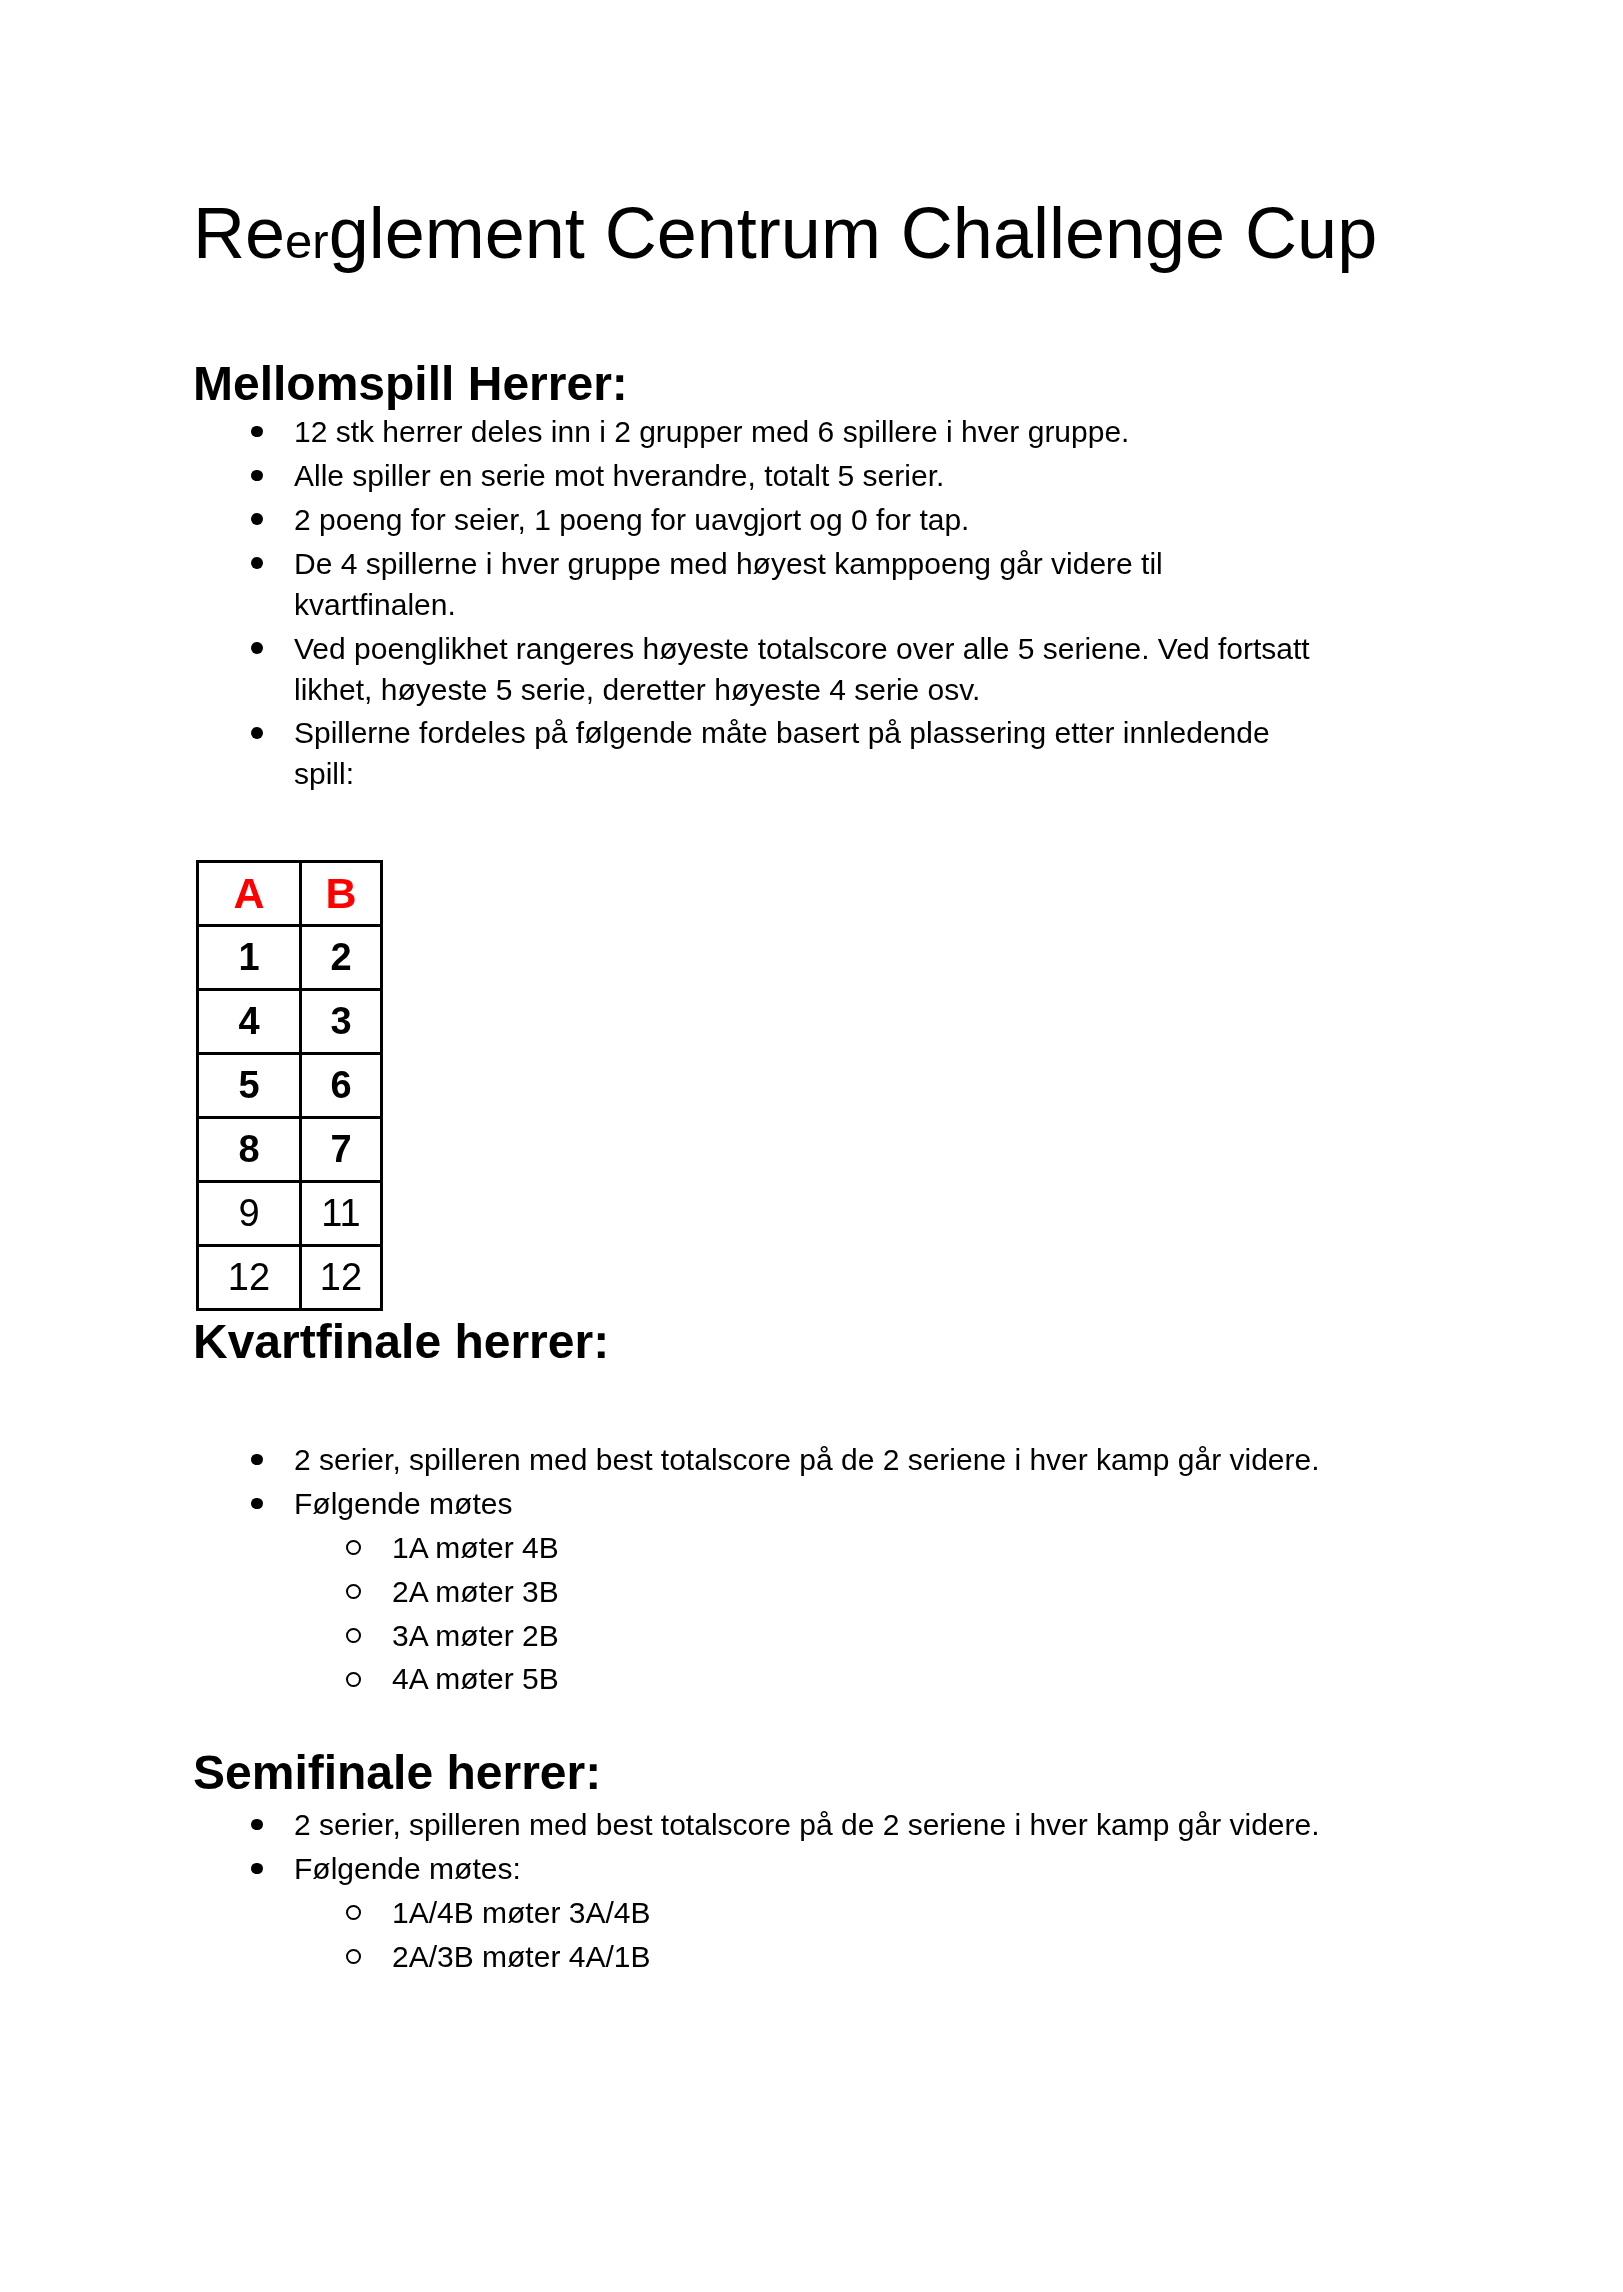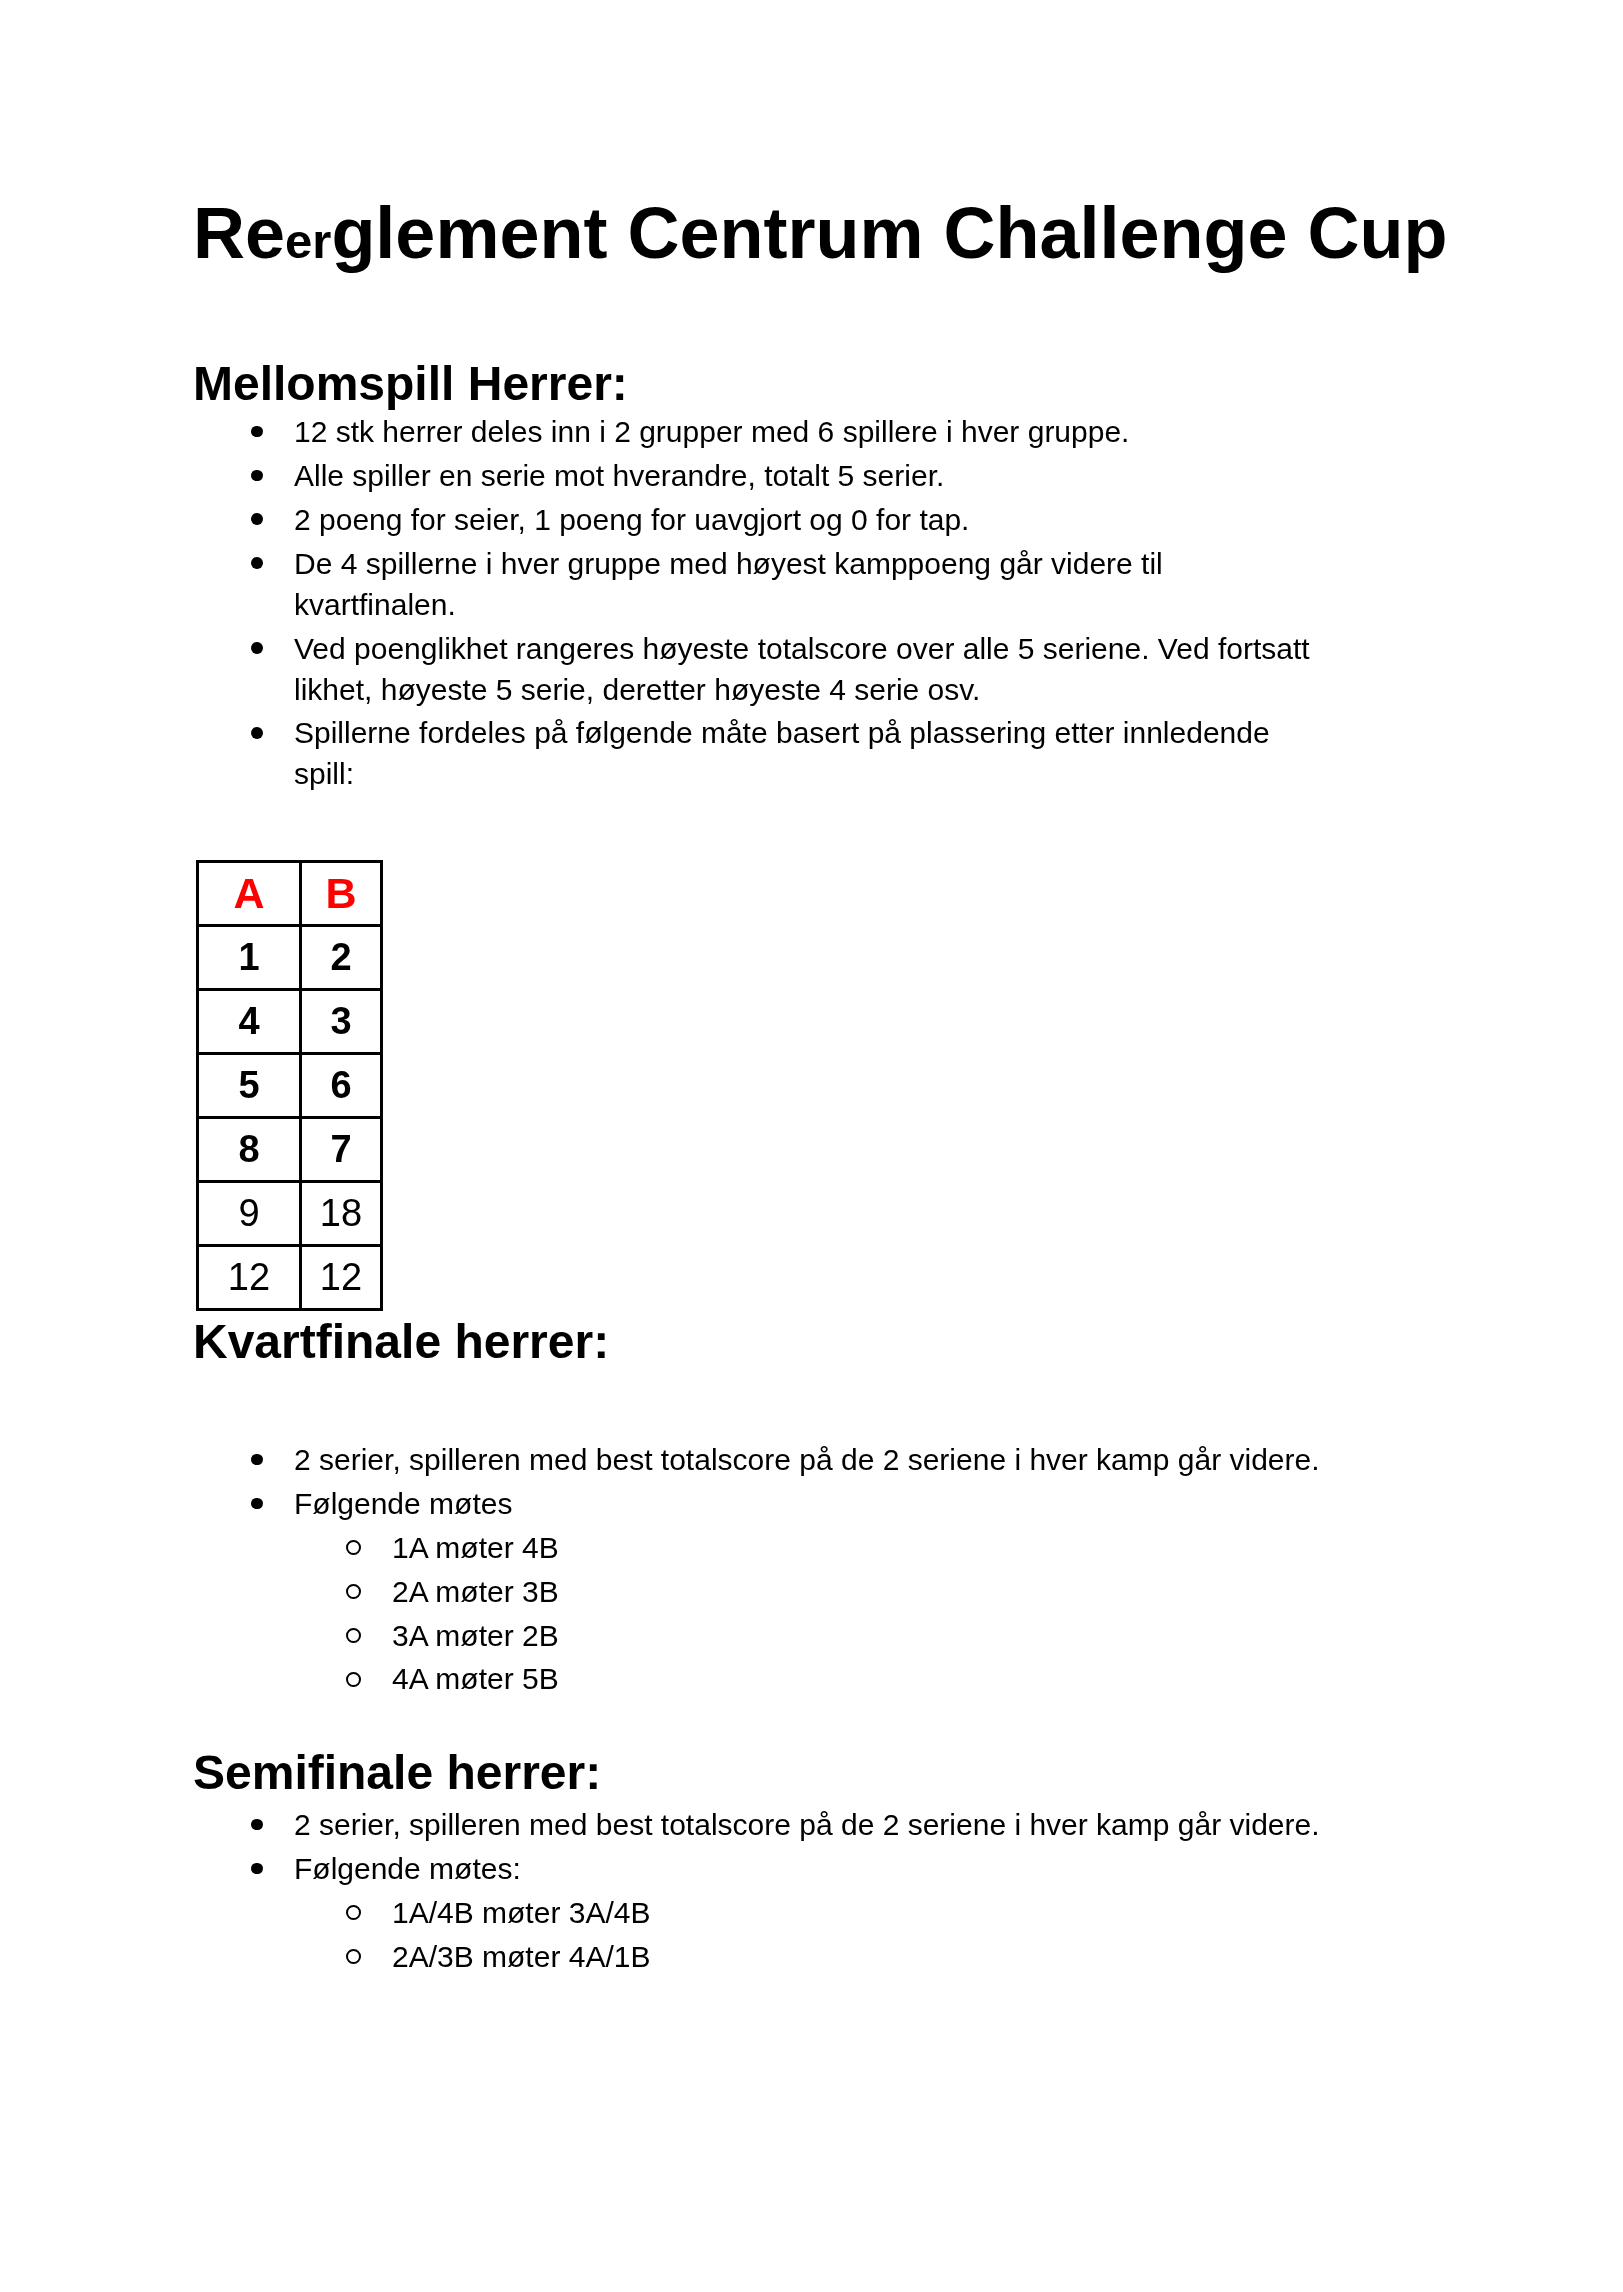--- a/index.html
+++ b/index.html
@@ -6,21 +6,21 @@
   .page{
     position:relative;
     width:1623px;height:2293px;
     background:#ffffff;
     color:#000000;
     font-family:"Liberation Sans","DejaVu Sans",sans-serif;
     overflow:hidden;
   }
   .doc-title{
     position:absolute;left:193px;top:192px;width:1235px;
-    font-size:72px;line-height:82px;font-weight:700;
+    font-size:72px;line-height:82px;font-weight:400;
     white-space:nowrap;
   }
   .doc-title .small-run{font-size:49px;}
   .sec-heading{
     position:absolute;left:193px;width:1235px;
     font-size:48px;line-height:56px;font-weight:700;
     margin:0;
   }
   #heading-mellomspill{top:356px;}
   #heading-kvartfinale{top:1314px;}
@@ -137,21 +137,21 @@
     <tr class="adv">
       <td>5</td>
       <td>6</td>
     </tr>
     <tr class="adv">
       <td>8</td>
       <td>7</td>
     </tr>
     <tr>
       <td>9</td>
-      <td>18</td>
+      <td>11</td>
     </tr>
     <tr>
       <td>12</td>
       <td>12</td>
     </tr>
   </tbody>
     </table>
 
   <h2 class="sec-heading" id="heading-kvartfinale">Kvartfinale herrer:</h2>
 

